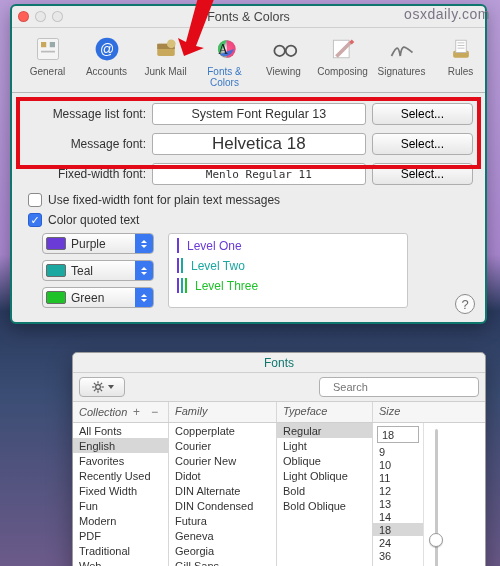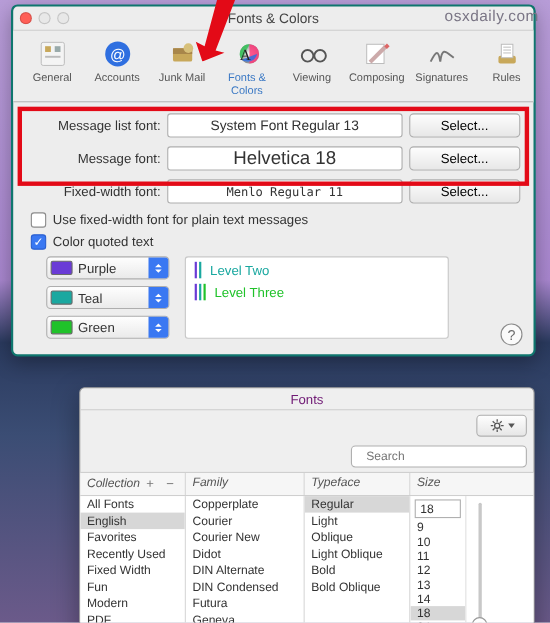--- a/index.html
+++ b/index.html
@@ -175,26 +175,25 @@
     position: absolute;
     left: 72px; top: 352px;
     width: 414px;
     background: #efefef;
     border: 1px solid #9c9c9c;
     border-radius: 5px;
     box-shadow: 0 8px 24px rgba(0,0,0,0.35);
   }
   .titlebar2 {
     height: 20px; display: flex; align-items: center; justify-content: center;
-    border-bottom: 1px solid #cfcfcf; font-size: 12px; color: #701a75;
+    border-bottom: 1px solid #cfcfcf; font-size: 12px; color: #0f766e;
   }
   .toolbar2 {
-    display: flex; align-items: flex-end; padding: 4px 6px; gap: 8px;
+    display: flex; align-items: flex-start; padding: 4px 6px; gap: 8px;
     border-bottom: 1px solid #cfcfcf;
-    flex-direction: column;
   }
   .gear {
     width: 46px; height: 20px; border: 1px solid #b0b0b0; border-radius: 4px;
     background: linear-gradient(#fefefe,#e6e6e6);
     display: flex; align-items: center; justify-content: center; gap: 3px;
     cursor: pointer;
   }
   .gear svg { width: 14px; height: 14px; }
   .gear .tri {
     width: 0; height: 0; border-left: 3px solid transparent;
@@ -412,20 +411,26 @@
           <span>Teal</span>
           <span class="cap"></span>
         </div>
         <div class="pop">
           <span class="sw" style="background:#20c22a"></span>
           <span>Green</span>
           <span class="cap"></span>
         </div>
       </div>
       <div class="levels">
+        <div class="lvl">
+            <span class="bars">
+              <span style="background:#6a3bd6;height:15px"></span>
+            </span>
+            <span style="color:#6a3bd6">Level One</span>
+          </div>
         <div class="lvl">
             <span class="bars">
               <span style="background:#6a3bd6;height:15px"></span>
               <span style="background:#1aa8a0;height:15px"></span>
             </span>
             <span style="color:#1aa8a0">Level Two</span>
           </div>
         <div class="lvl">
             <span class="bars">
               <span style="background:#6a3bd6;height:15px"></span>

